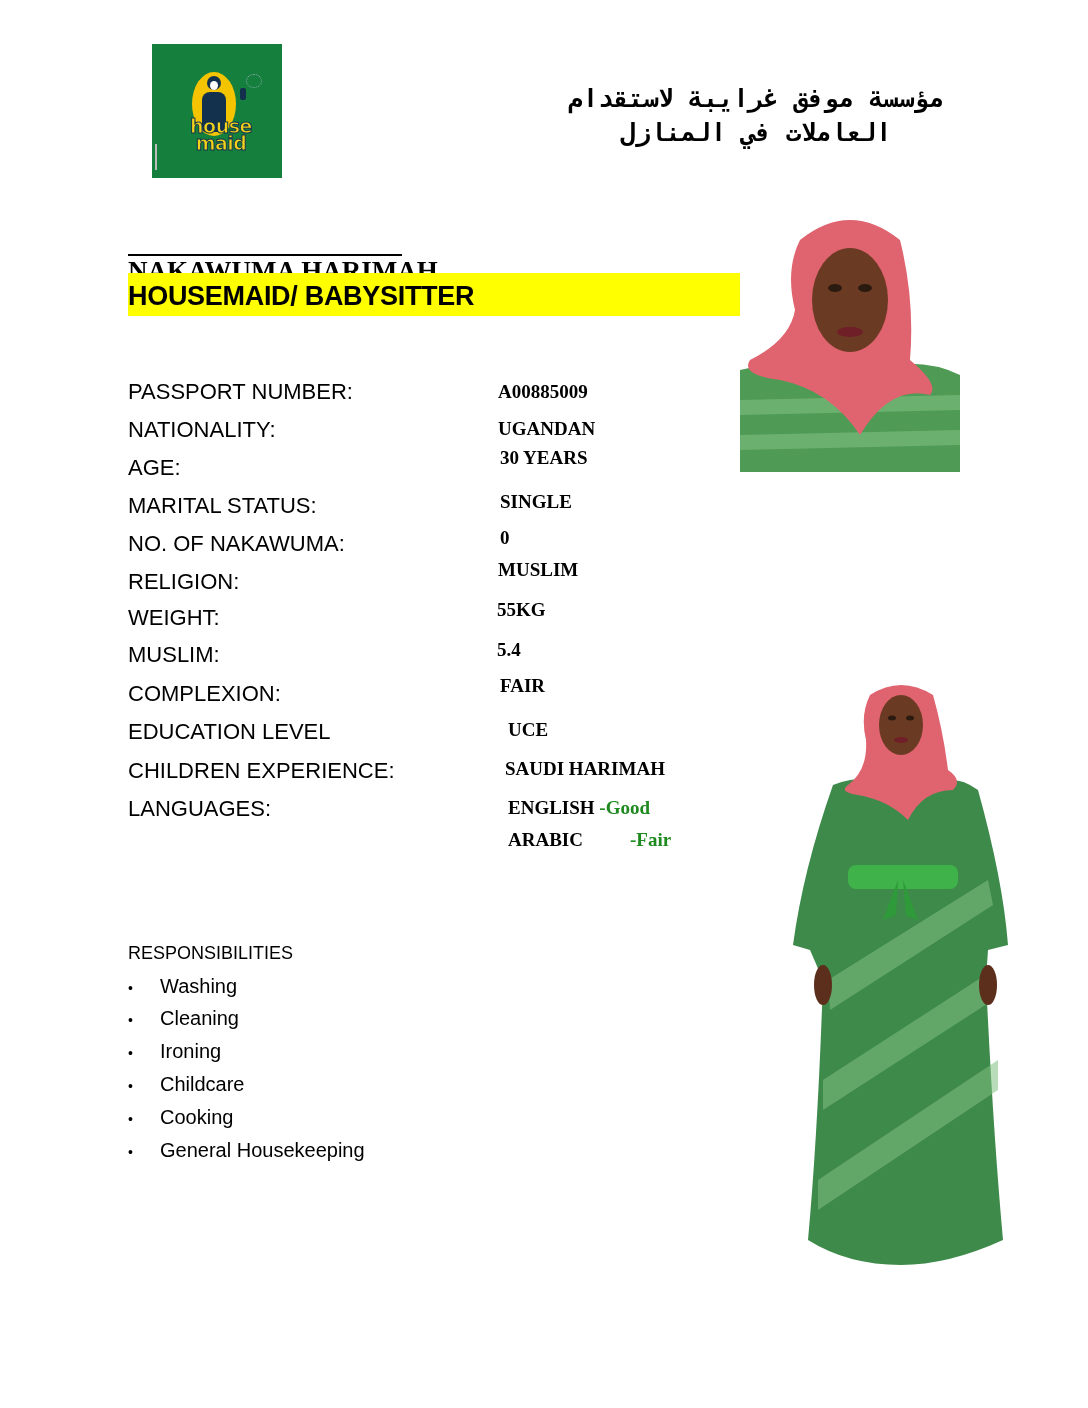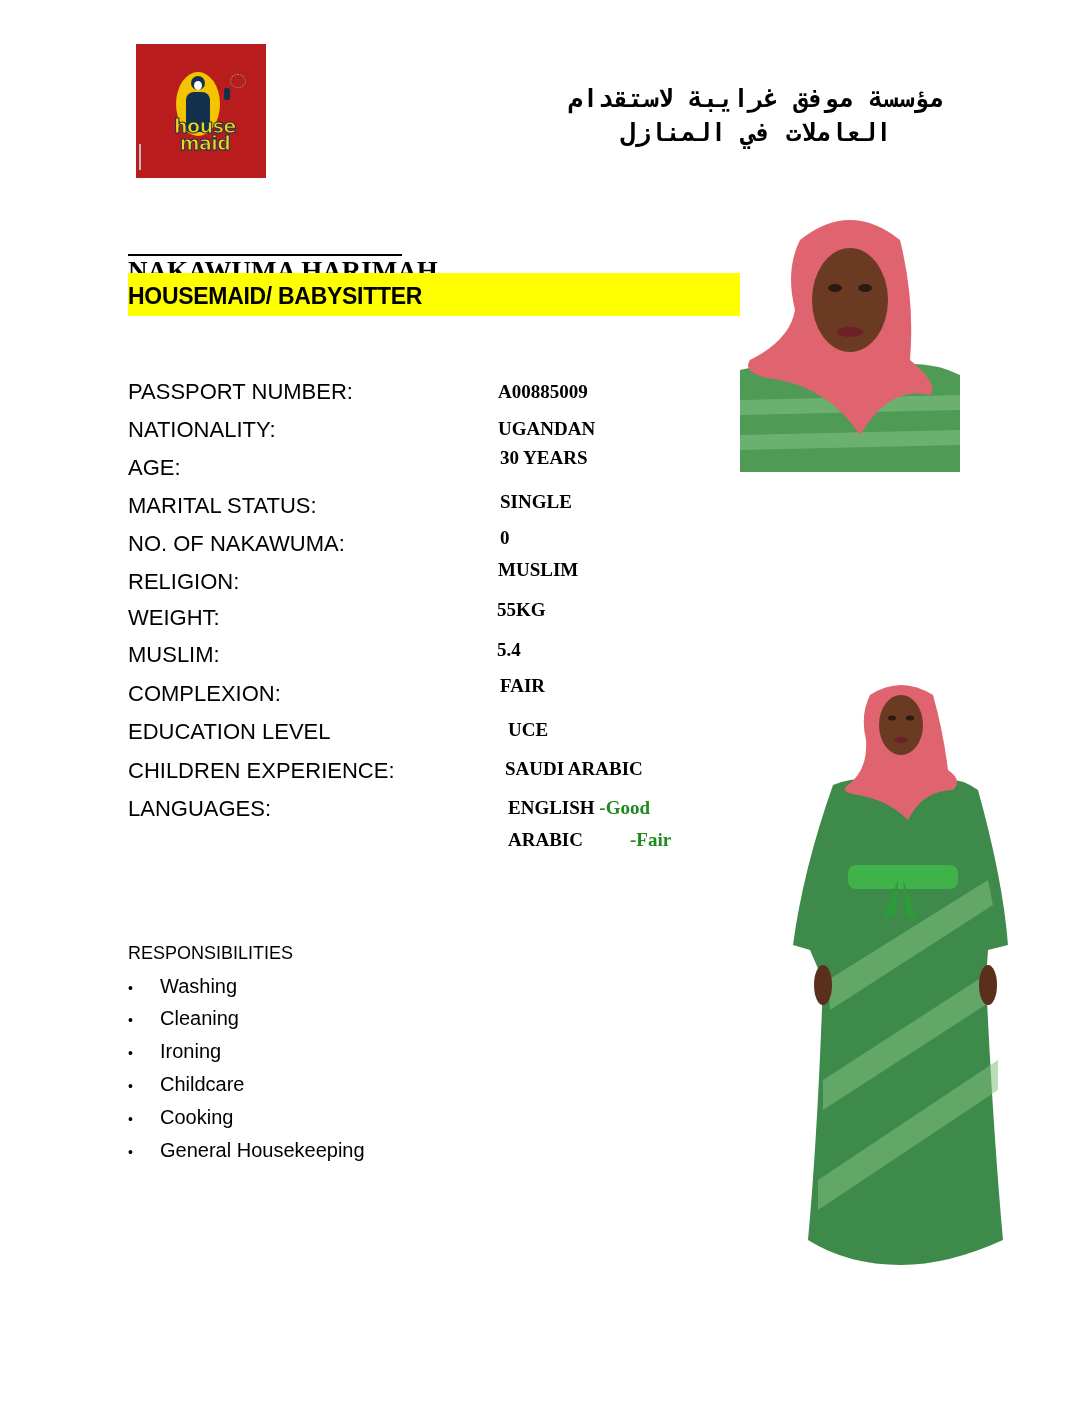--- a/index.html
+++ b/index.html
@@ -1,41 +1,41 @@
 <!DOCTYPE html>
 <html><head>
   <meta charset="utf-8">
   <style>
     html, body { margin: 0; padding: 0; background: #ffffff; }
     body { width: 1088px; height: 1408px; position: relative; overflow: hidden; font-family: "Liberation Sans", sans-serif; color: #000; }
     .abs { position: absolute; }
 
     
-    #logo { left: 136px; top: 44px; width: 130px; height: 134px; background: #b91c1c; }
+    #logo { left: 152px; top: 44px; width: 130px; height: 134px; background: #15803d; }
     #logo .edge { position:absolute; left: 3px; top: 100px; width: 2px; height: 26px; background:#bbb; }
     #logo .oval { position:absolute; left: 40px; top: 28px; width: 44px; height: 64px; border-radius: 50%; background: #f5c400; }
     #logo .lady-head { position:absolute; left: 55px; top: 32px; width: 14px; height: 14px; border-radius: 50%; background:#13314d; }
     #logo .lady-face { position:absolute; left: 58px; top: 37px; width: 8px; height: 9px; border-radius: 50%; background:#fff; }
     #logo .lady-body { position:absolute; left: 50px; top: 48px; width: 24px; height: 40px; background:#13314d; border-radius: 8px 8px 4px 4px; }
     #logo .bottle { position:absolute; left: 88px; top: 44px; width: 6px; height: 12px; background:#13314d; border-radius: 2px; }
     #logo .spray { position:absolute; left: 94px; top: 30px; width: 14px; height: 12px; border:1px dotted #8aa; border-radius: 50%; }
     #logo .word { position:absolute; left: 34px; width: 70px; text-align:center; font-family: "DejaVu Sans", sans-serif; font-weight: bold; color: #f2d21a; -webkit-text-stroke: 1px #13314d; font-size: 19px; line-height: 18px; letter-spacing: -0.5px; }
     #logo .w1 { top: 73px; }
     #logo .w2 { top: 90px; }
 
     
     #arabic-title { left: 520px; top: 84px; width: 472px; text-align: center; direction: rtl; font-family: Liberation Mono, monospace; font-weight: bold; font-size: 25px; line-height: 34px; }
 
     
     #name { left: 128px; top: 222px; font-family: "Liberation Serif", serif; font-weight: bold; font-size: 27px; line-height: 34px; white-space: nowrap; margin-top: 32px; }
     #name-underline { left: 128px; top: 254px; width: 274px; height: 2px; background: #000; }
 
     
     #job-band { left: 128px; top: 273px; width: 612px; height: 43px; background: #ffff00; }
-    #job-title { left: 128px; top: 277px; font-family: "Liberation Sans", sans-serif; font-weight: bold; font-size: 23px; line-height: 38px; letter-spacing: -0.3px; white-space: nowrap; }
+    #job-title { left: 128px; top: 277px; font-family: "Liberation Sans", sans-serif; font-weight: bold; font-size: 27px; line-height: 38px; letter-spacing: -0.3px; white-space: nowrap; }
 
     
     .label { font-family: "Liberation Sans", sans-serif; font-size: 22px; line-height: 28px; white-space: nowrap; left: 128px; }
     .value { font-family: "Liberation Serif", serif; font-weight: bold; font-size: 19px; line-height: 26px; white-space: nowrap; }
     .green { color: #1f8a1f; }
 
     
     #resp-heading { left: 128px; top: 940px; font-size: 18px; line-height: 26px; }
     .resp-item { left: 128px; font-size: 20px; line-height: 26px; white-space: nowrap; }
     .resp-item .bullet { display:inline-block; width: 32px; font-size: 14px; vertical-align: middle; }
@@ -84,21 +84,21 @@
 <div class="abs value" style="left:498px; top:379px">A00885009</div>
 <div class="abs value" style="left:498px; top:416px">UGANDAN</div>
 <div class="abs value" style="left:500px; top:445px">30 YEARS</div>
 <div class="abs value" style="left:500px; top:489px">SINGLE</div>
 <div class="abs value" style="left:500px; top:525px">0</div>
 <div class="abs value" style="left:498px; top:557px">MUSLIM</div>
 <div class="abs value" style="left:497px; top:597px">55KG</div>
 <div class="abs value" style="left:497px; top:637px">5.4</div>
 <div class="abs value" style="left:500px; top:673px">FAIR</div>
 <div class="abs value" style="left:508px; top:717px">UCE</div>
-<div class="abs value" style="left:505px; top:756px">SAUDI ARABIC</div>
+<div class="abs value" style="left:505px; top:756px">SAUDI HARIMAH</div>
 
 <div class="abs value" style="left:508px; top:795px">
   <span>ENGLISH</span>
   <span class="green">-Good</span>
 </div>
 <div class="abs value" style="left:508px; top:827px">
   <span style="display:inline-block; width:122px;">ARABIC</span><span class="green">-Fair</span>
 </div>
 
 <div id="resp-heading" class="abs">RESPONSIBILITIES</div>

